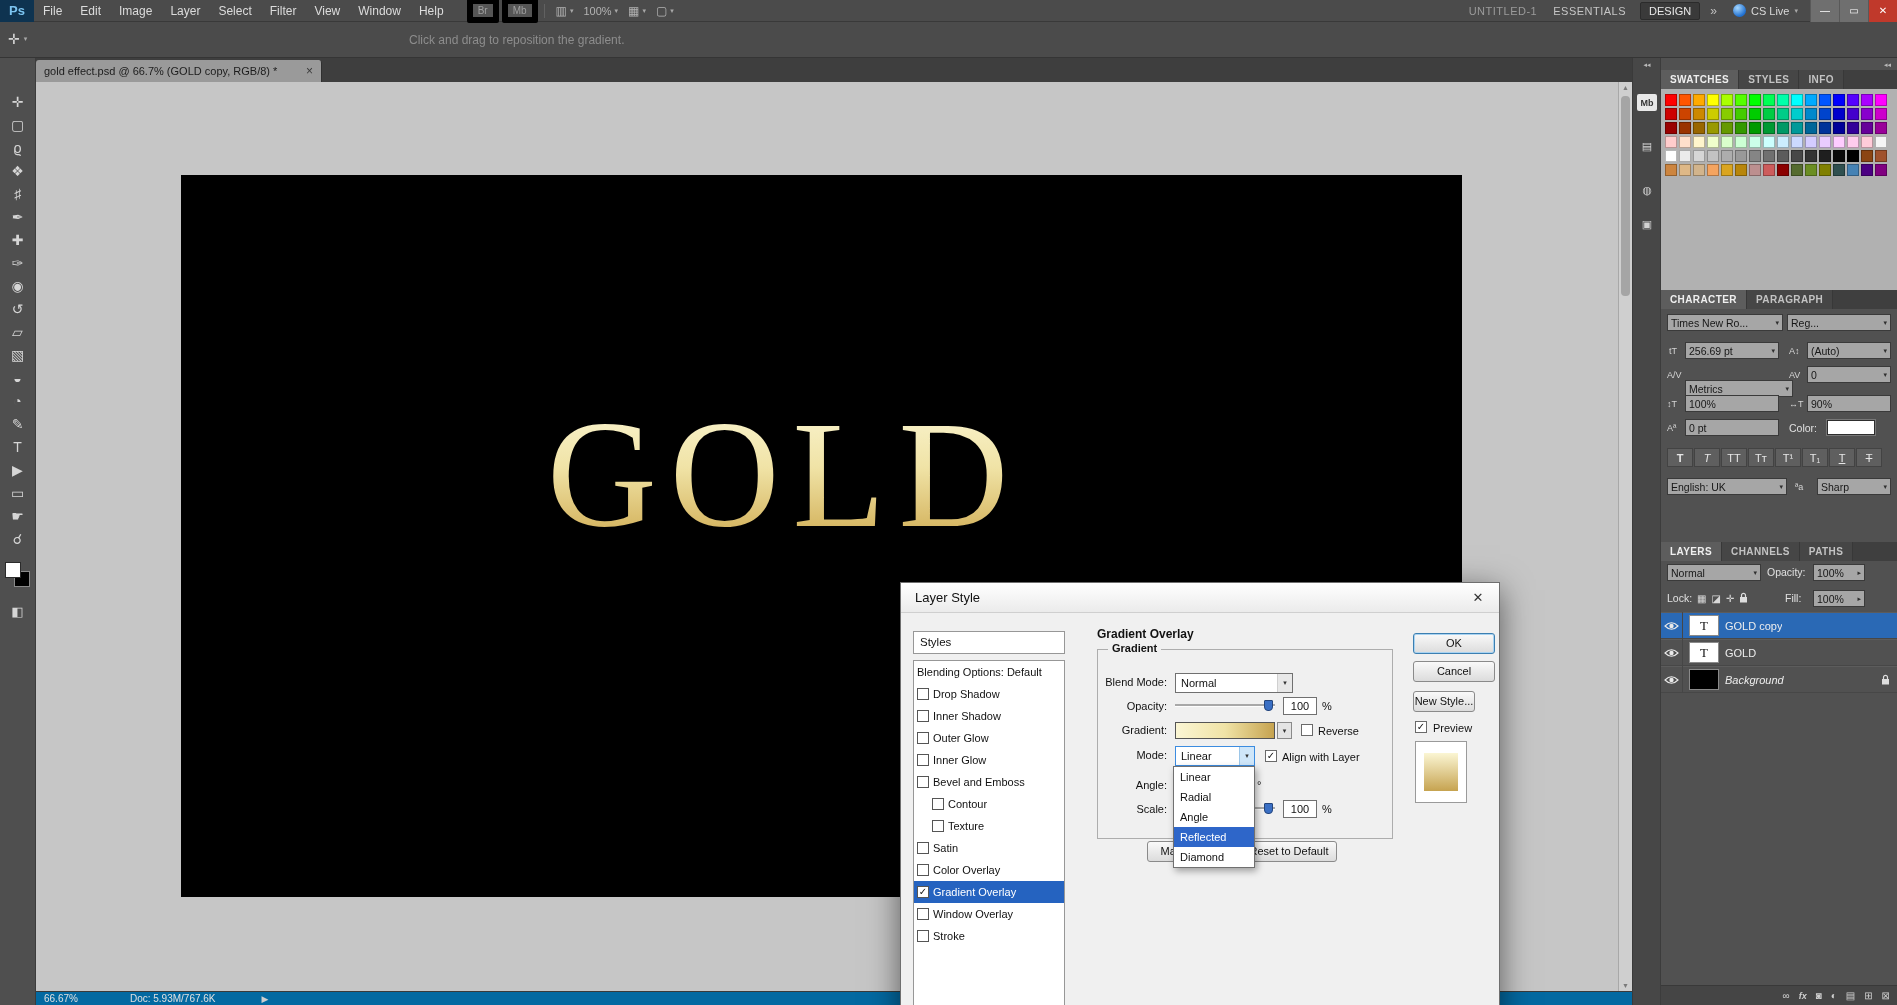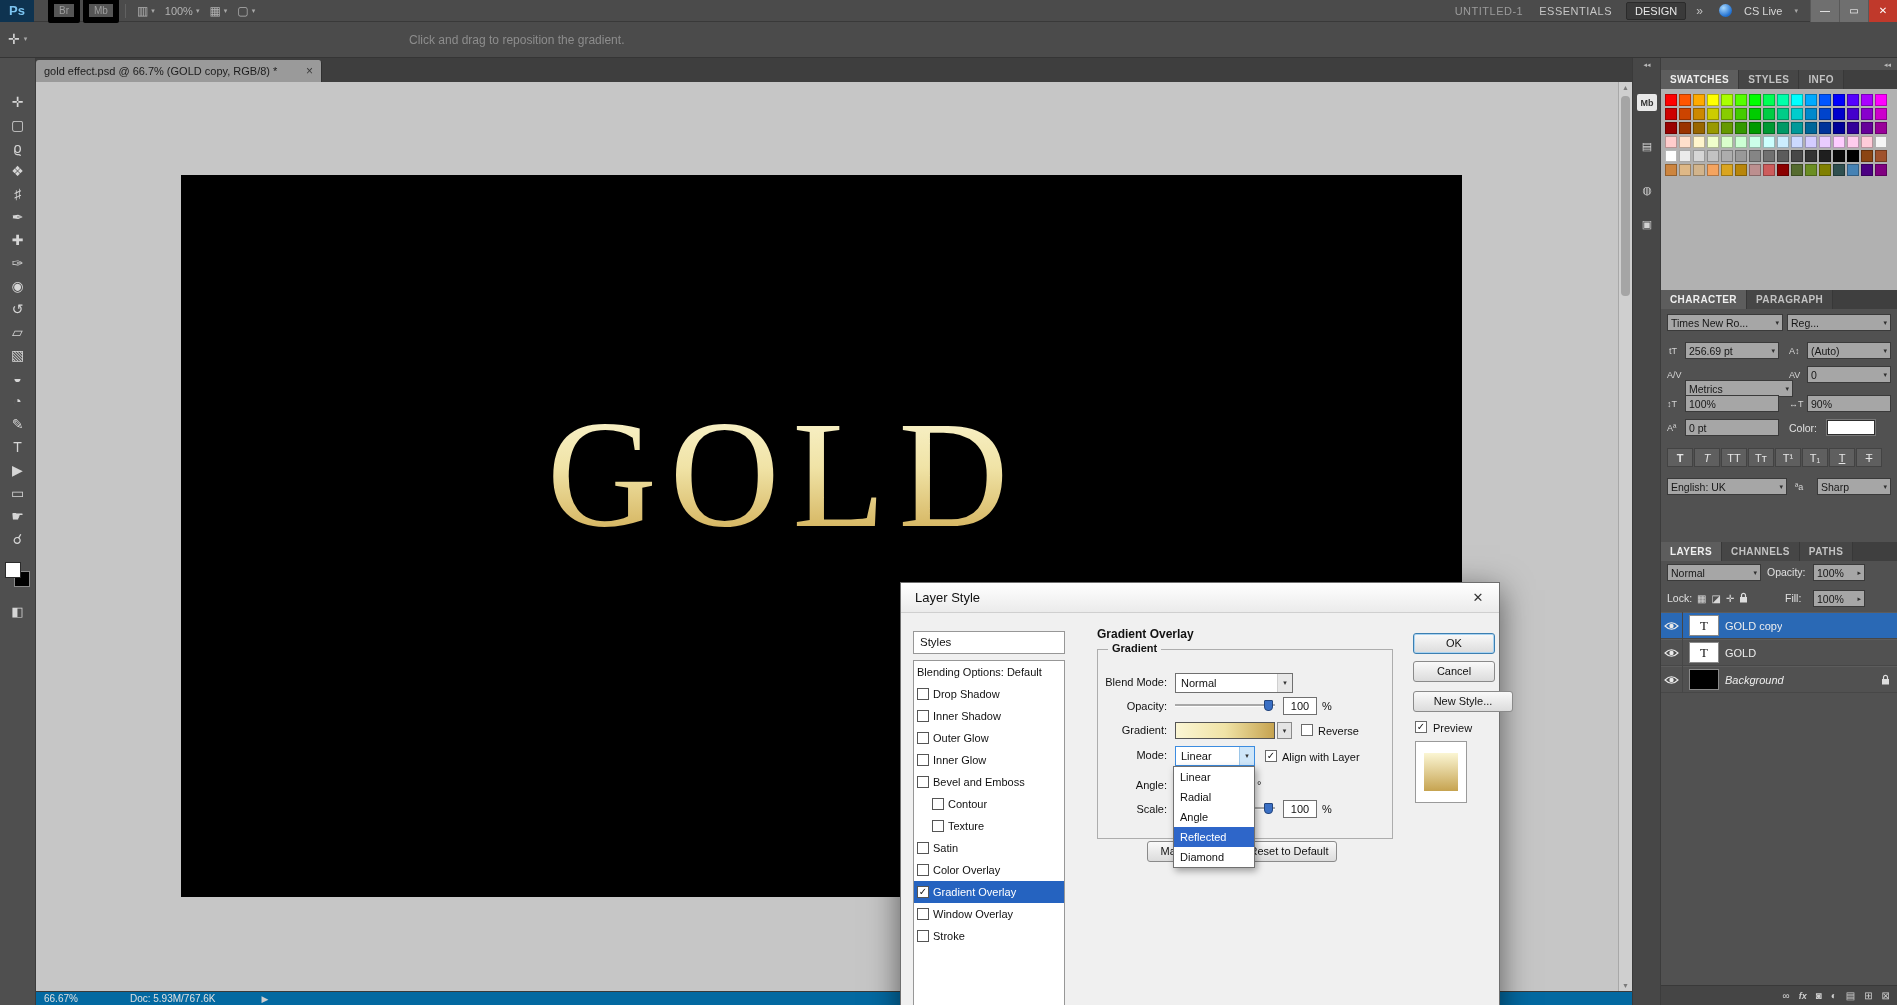--- a/index.html
+++ b/index.html
@@ -16,21 +16,21 @@
 .mini-btn{padding:1px 5px;font-size:10px;color:#9f9f9f;border:6px solid #000000;border-radius:2px;background:#555;}
 .vsep{width:1px;height:14px;background:#3a3a3a;margin:0 6px;border-right:1px solid #616161;}
 .tbgroup{display:flex;align-items:center;gap:3px;margin:0 5px;color:#b3b3b3;font-size:11px;white-space:nowrap;}
 .tbgroup .glyph{font-size:12px;}
 .caret{font-size:7px;color:#a8a8a8;}
 #mb-spacer{flex:1;}
 .ws-label{font-size:11px;letter-spacing:.5px;margin:0 8px;color:#9b9b9b;white-space:nowrap;}
 .ws-essentials{color:#c6c6c6;}
 .ws-design{font-size:11px;color:#e8e8e8;background:#3a3a3a;border:1px solid #2b2b2b;padding:2px 8px;border-radius:2px;margin:0 6px;white-space:nowrap;}
 .ws-overflow{color:#c0c0c0;margin:0 4px;}
-#cslive{display:flex;align-items:center;gap:12px;margin:0 12px;font-size:11px;color:#d8d8d8;white-space:nowrap;}
+#cslive{display:flex;align-items:center;gap:5px;margin:0 12px;font-size:11px;color:#d8d8d8;white-space:nowrap;}
 #cslive-dot{width:13px;height:13px;border-radius:50%;background:radial-gradient(circle at 35% 30%,#a6d8ff,#1f6fd0 70%);}
 #win-controls{display:flex;height:22px;flex:0 0 auto;}
 .win-btn{width:29px;height:22px;display:flex;align-items:center;justify-content:center;font-size:10px;color:#fff;background:#6f6f6f;border-left:1px solid #595959;}
 .win-btn.close{background:#c0392b;}
 
 
 #optionsbar{position:absolute;left:0;top:22px;width:1897px;height:36px;background:#4b4b4b;border-bottom:1px solid #353535;z-index:30;}
 #move-opt{position:absolute;left:8px;top:9px;color:#d2d2d2;font-size:14px;display:flex;align-items:center;gap:4px;}
 #options-hint{position:absolute;left:409px;top:11px;color:#8d8d8d;font-size:12px;}
 
@@ -92,21 +92,21 @@
 .dslider .thumb{position:absolute;right:2px;top:4px;width:9px;height:11px;background:#3a6fc4;border:1px solid #24457c;border-radius:1px 1px 4px 4px;}
 #grad-swatch{position:absolute;left:274px;top:139px;width:100px;height:17px;border:1px solid #555;}
 #grad-arrow{position:absolute;left:376px;top:139px;width:15px;height:17px;background:#e4e4e4;border:1px solid #8a8a8a;font-size:7px;text-align:center;line-height:15px;color:#333;}
 .dcheck{position:absolute;width:12px;height:12px;background:#fff;border:1px solid #6a6a6a;font-size:10px;line-height:10px;text-align:center;color:#111;}
 .dchecklabel{position:absolute;font-size:11px;}
 .dbtn{position:absolute;height:21px;background:linear-gradient(#f9f9f9,#dcdcdc);border:1px solid #8a8a8a;border-radius:3px;font-size:11px;text-align:center;line-height:19px;}
 #btn-make{left:246px;top:258px;width:92px;}
 #btn-reset{left:340px;top:258px;width:96px;}
 #btn-ok{left:512px;top:50px;width:82px;border:1px solid #3c7fb1;box-shadow:0 0 0 1px #a9d3f1 inset;}
 #btn-cancel{left:512px;top:78px;width:82px;}
-#btn-newstyle{left:512px;top:108px;width:100px;}
+#btn-newstyle{left:512px;top:108px;width:62px;}
 #preview-thumb{position:absolute;left:514px;top:158px;width:52px;height:62px;background:#fff;border:1px solid #9a9a9a;}
 #preview-grad{position:absolute;left:8px;top:11px;width:34px;height:38px;}
 #style-dropdown{position:absolute;left:272px;top:183px;width:82px;background:#fff;border:1px solid #707070;box-shadow:2px 3px 7px rgba(0,0,0,.35);z-index:10;}
 .ditem{height:20px;line-height:20px;padding-left:6px;font-size:11px;color:#111;}
 .ditem.hl{background:#2e66c9;color:#fff;}
 
 
 #dockstrip{position:absolute;left:1632px;top:58px;width:28px;height:947px;background:#474747;border-left:1px solid #3a3a3a;z-index:20;}
 #dock-collapse{position:absolute;left:0;top:3px;width:28px;text-align:center;color:#b8b8b8;font-size:7px;}
 #dock-strip-icons .dock-icon{position:absolute;left:4px;width:20px;height:17px;color:#d2d2d2;font-size:11px;display:flex;align-items:center;justify-content:center;}
@@ -153,20 +153,31 @@
 .footicon{font-style:normal;}
 .footicon.fx{font-style:italic;font-weight:bold;font-size:9px;}
 </style>
 </head>
 <body>
 
 <div id="app">
 
   <div id="menubar">
     <div id="ps-logo">Ps</div>
+    <div id="menu-items">
+        <div class="menu-item">File</div>
+        <div class="menu-item">Edit</div>
+        <div class="menu-item">Image</div>
+        <div class="menu-item">Layer</div>
+        <div class="menu-item">Select</div>
+        <div class="menu-item">Filter</div>
+        <div class="menu-item">View</div>
+        <div class="menu-item">Window</div>
+        <div class="menu-item">Help</div>
+      </div>
     <div id="app-toolbar">
         <div class="mini-btn">Br</div>
         <div class="mini-btn">Mb</div>
       </div>
     <div class="vsep"></div>
     <div class="tbgroup">
       <span class="glyph">▥</span>
       <span class="caret">▾</span>
     </div>
     <div class="tbgroup">

